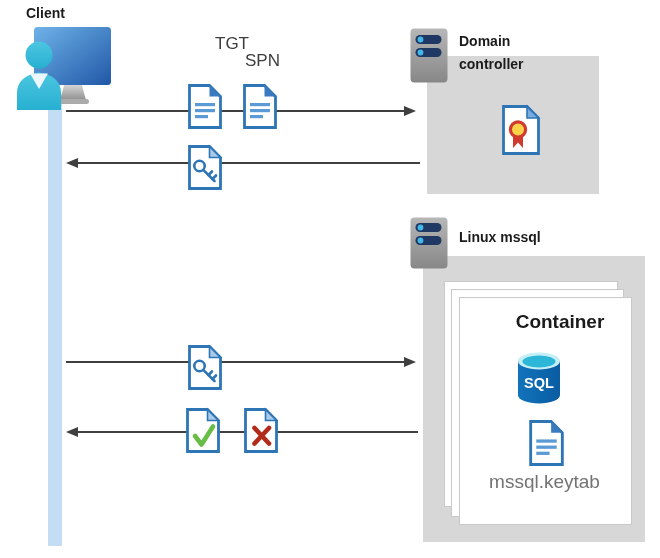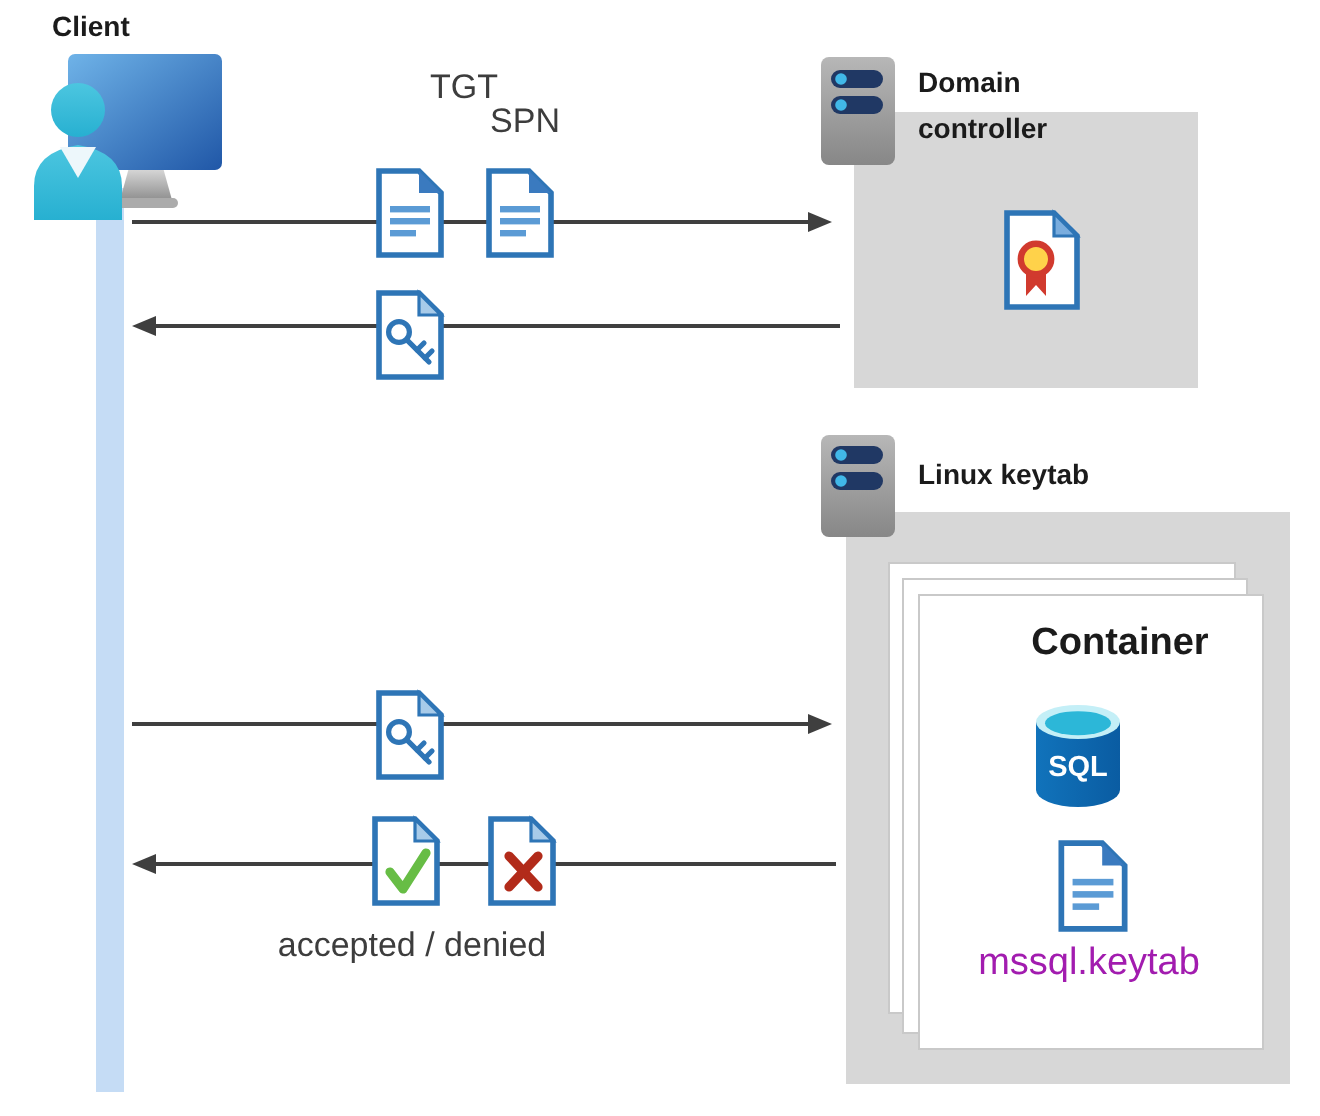--- a/index.html
+++ b/index.html
@@ -23,21 +23,21 @@
   
   .gray-box{background:#d7d7d7;}
   .dc-box{left:427px;top:56px;width:172px;height:138px;}
   .linux-box{left:423px;top:256px;width:222px;height:286px;}
   
   .paper{background:#fff;border:1px solid #c9c9c9;}
   .paper-back{left:444px;top:281px;width:172px;height:224px;}
   .paper-mid{left:451px;top:289px;width:171px;height:226px;}
   .paper-front{left:459px;top:297px;width:171px;height:226px;}
   .container-label{left:459px;top:311px;width:202px;text-align:center;font-weight:700;font-size:19px;color:#1b1b1b;}
-  .keytab-label{left:459px;top:471px;width:171px;text-align:center;font-size:19px;color:#a21caf;}
+  .keytab-label{left:459px;top:471px;width:171px;text-align:center;font-size:19px;color:#737373;}
   
   .arrow-line{height:0;border-top:2px solid #3f3f3f;}
   .line1{left:66px;top:110px;width:338px;}
   .line2{left:78px;top:162px;width:342px;}
   .line3{left:66px;top:361px;width:338px;}
   .line4{left:78px;top:431px;width:340px;}
   .arrow-head{width:0;height:0;border-top:5.5px solid transparent;border-bottom:5.5px solid transparent;}
   .head-right{border-left:12px solid #3f3f3f;}
   .head-left{border-right:12px solid #3f3f3f;}
   .head1{left:404px;top:105.5px;}
@@ -120,21 +120,21 @@
   </svg>
 
   <div class="abs gray-box linux-box"></div>
   <svg class="abs linux-server-icon" viewBox="0 0 38 52">
     <rect x="0.5" y="0.5" width="37" height="51" rx="4" fill="url(#gsrv)"></rect>
     <rect x="5.5" y="6" width="26" height="9" rx="4.5" fill="#203864"></rect>
     <circle cx="10.5" cy="10.5" r="2.9" fill="#41b8e8"></circle>
     <rect x="5.5" y="19" width="26" height="9" rx="4.5" fill="#203864"></rect>
     <circle cx="10.5" cy="23.5" r="2.9" fill="#41b8e8"></circle>
   </svg>
-  <div class="abs node-label linux-label">Linux keytab</div>
+  <div class="abs node-label linux-label">Linux mssql</div>
 
   <div class="abs paper paper-back"></div>
   <div class="abs paper paper-mid"></div>
   <div class="abs paper paper-front"></div>
   <div class="abs container-label">Container</div>
   <svg class="abs sql-icon" viewBox="0 0 48 55">
     <path d="M3 10 L3 44 A21 8.5 0 0 0 45 44 L45 10 Z" fill="url(#gsql)"></path>
     <ellipse cx="24" cy="10" rx="21" ry="8.5" fill="#c4eff7"></ellipse>
     <ellipse cx="24" cy="10.6" rx="16.5" ry="6" fill="#2cb7d8"></ellipse>
     <text x="24" y="37" text-anchor="middle" font-size="14.5" font-weight="700" fill="#ffffff" font-family="Liberation Sans, sans-serif">SQL</text>
@@ -207,15 +207,14 @@
     <path d="M10 29 L16.5 37.5 L28 19.5" stroke="#67bd45" stroke-width="4.6" fill="none" stroke-linecap="round" stroke-linejoin="round"></path>
   </svg>
   <svg class="abs doc doc-x" viewBox="0 0 36 47">
     <path d="M2.5 2.5 H22.5 L33.5 13.5 V44.5 H2.5 Z" fill="#fff" stroke="#2e75b6" stroke-width="2.8"></path>
     <path d="M22.5 2.5 L22.5 13.5 L33.5 13.5 Z" fill="#a8cbe9" stroke="#2e75b6" stroke-width="1.6"></path>
     <g stroke="#b22b1a" stroke-width="4.6" stroke-linecap="round">
       <path d="M11.5 21 L26 36.5"></path>
       <path d="M26 21 L11.5 36.5"></path>
     </g>
   </svg>
-  <div class="abs msg-label result-label">accepted / denied</div>
 
 </div>
 
 </body></html>

